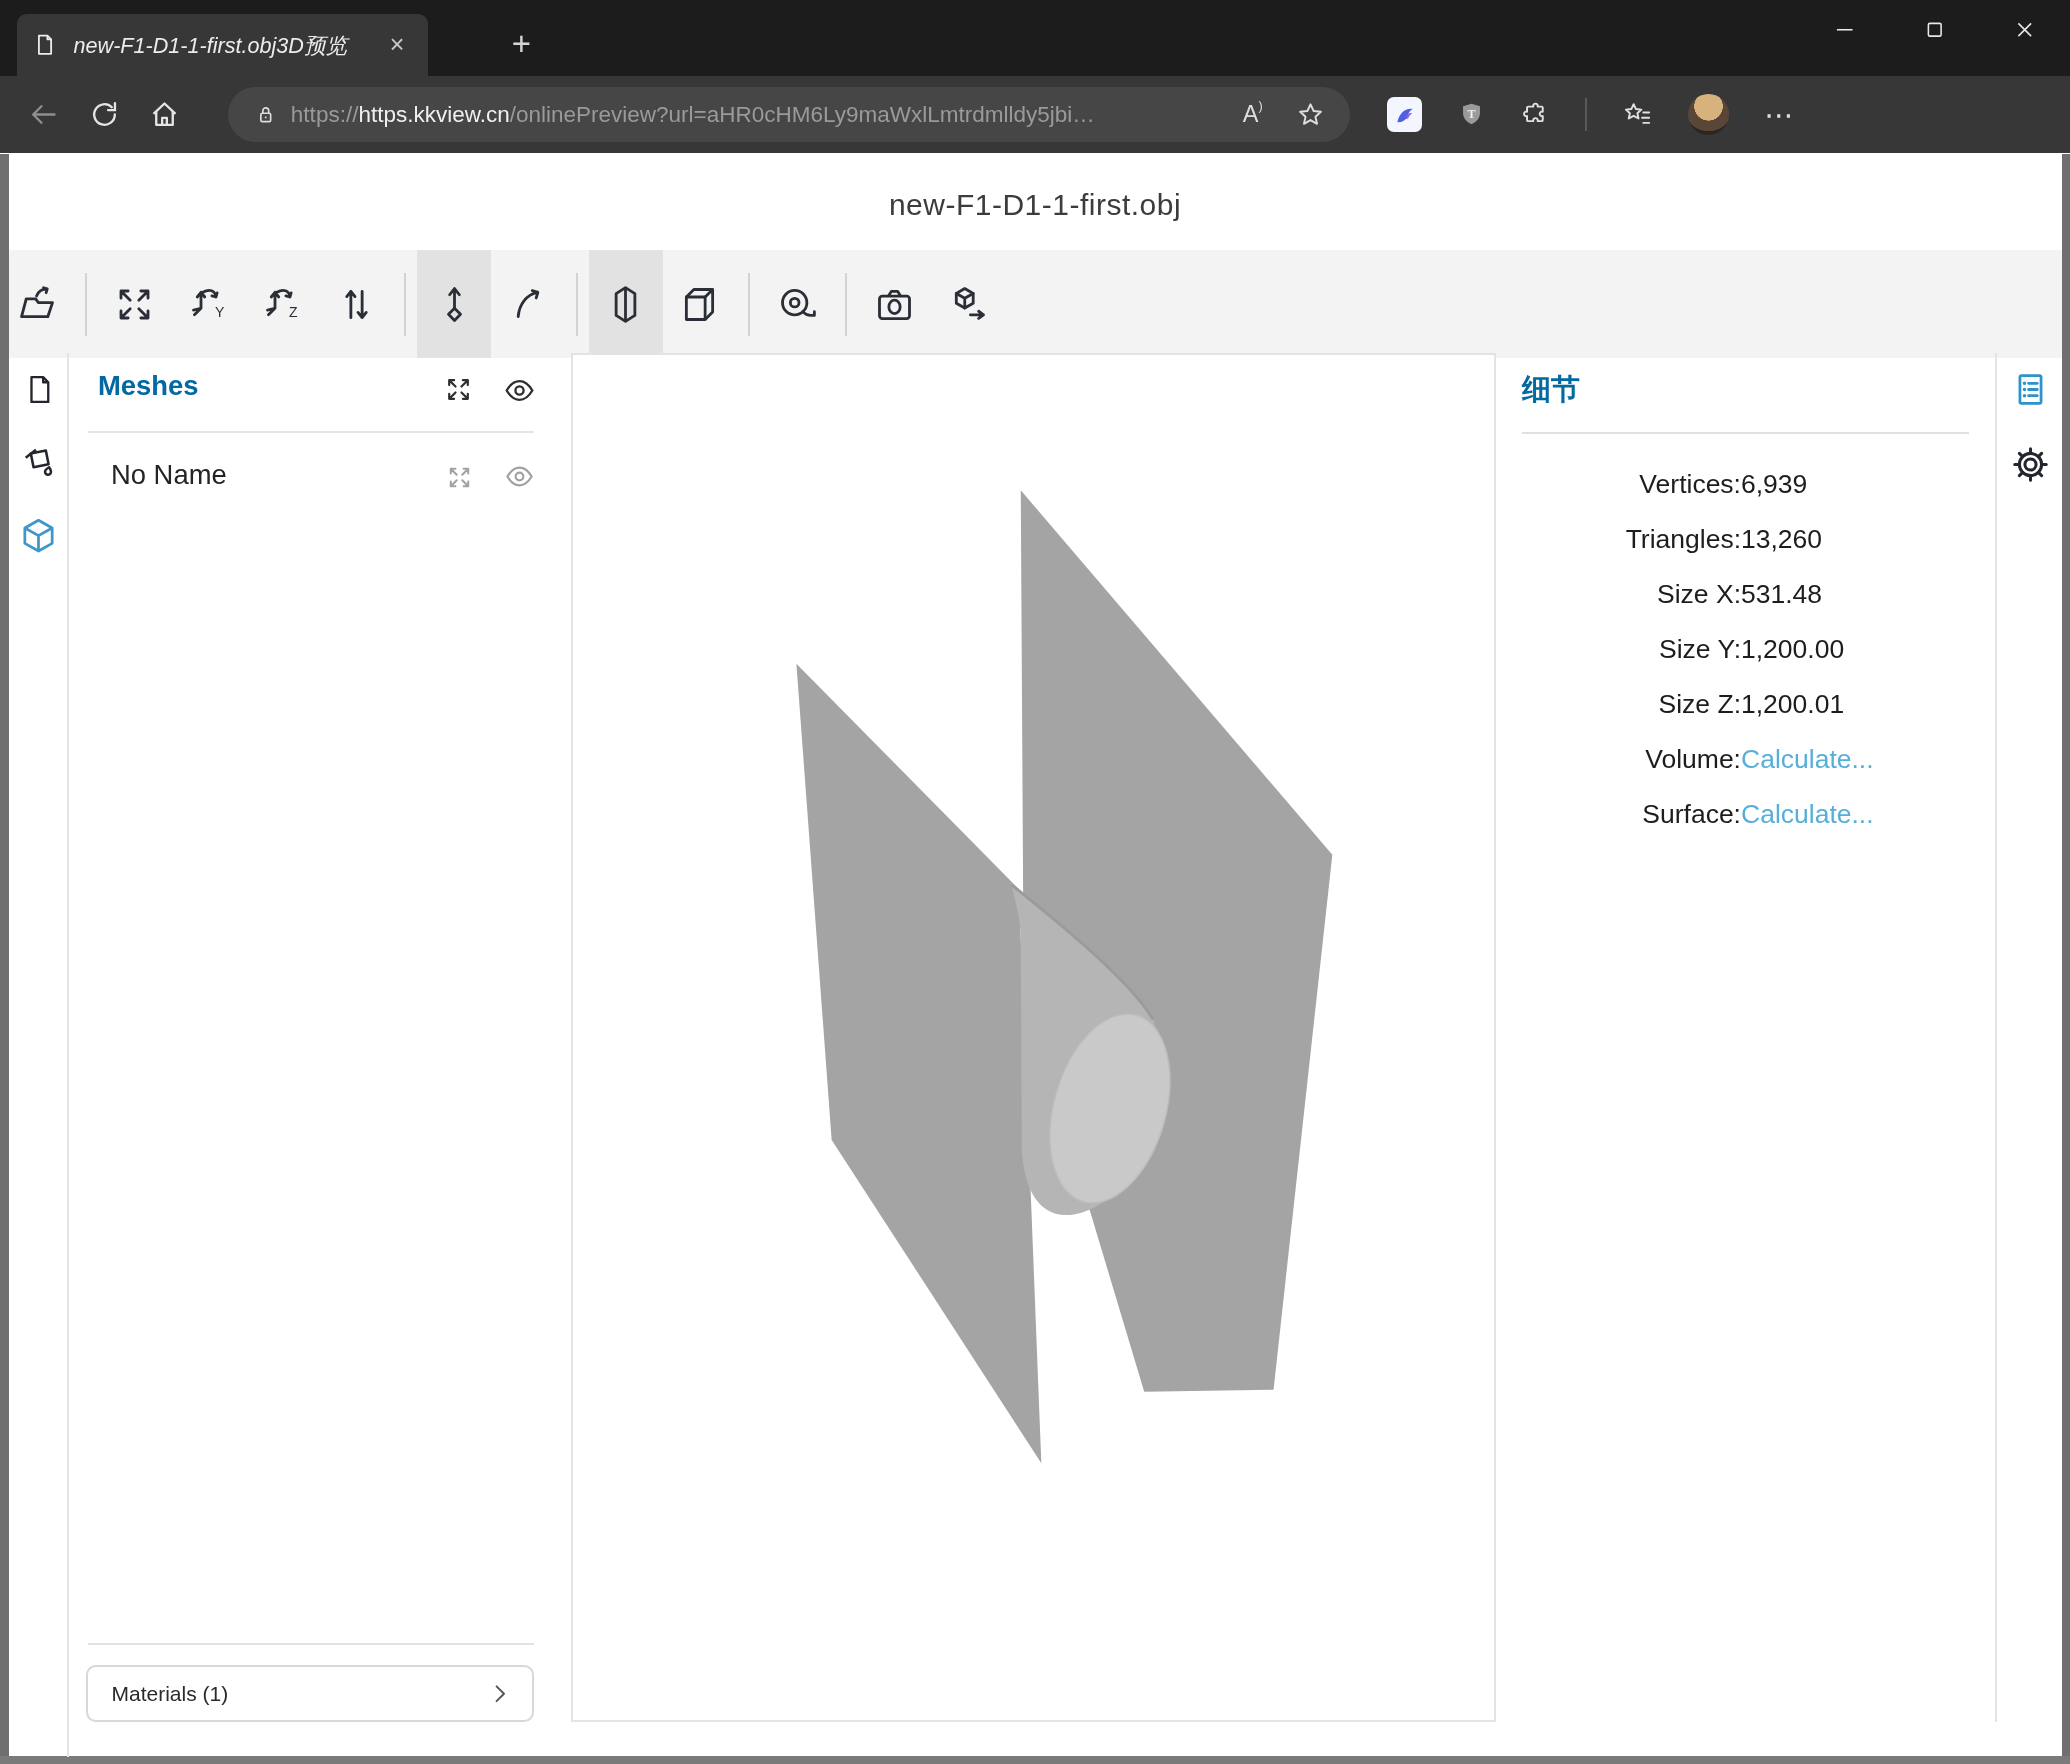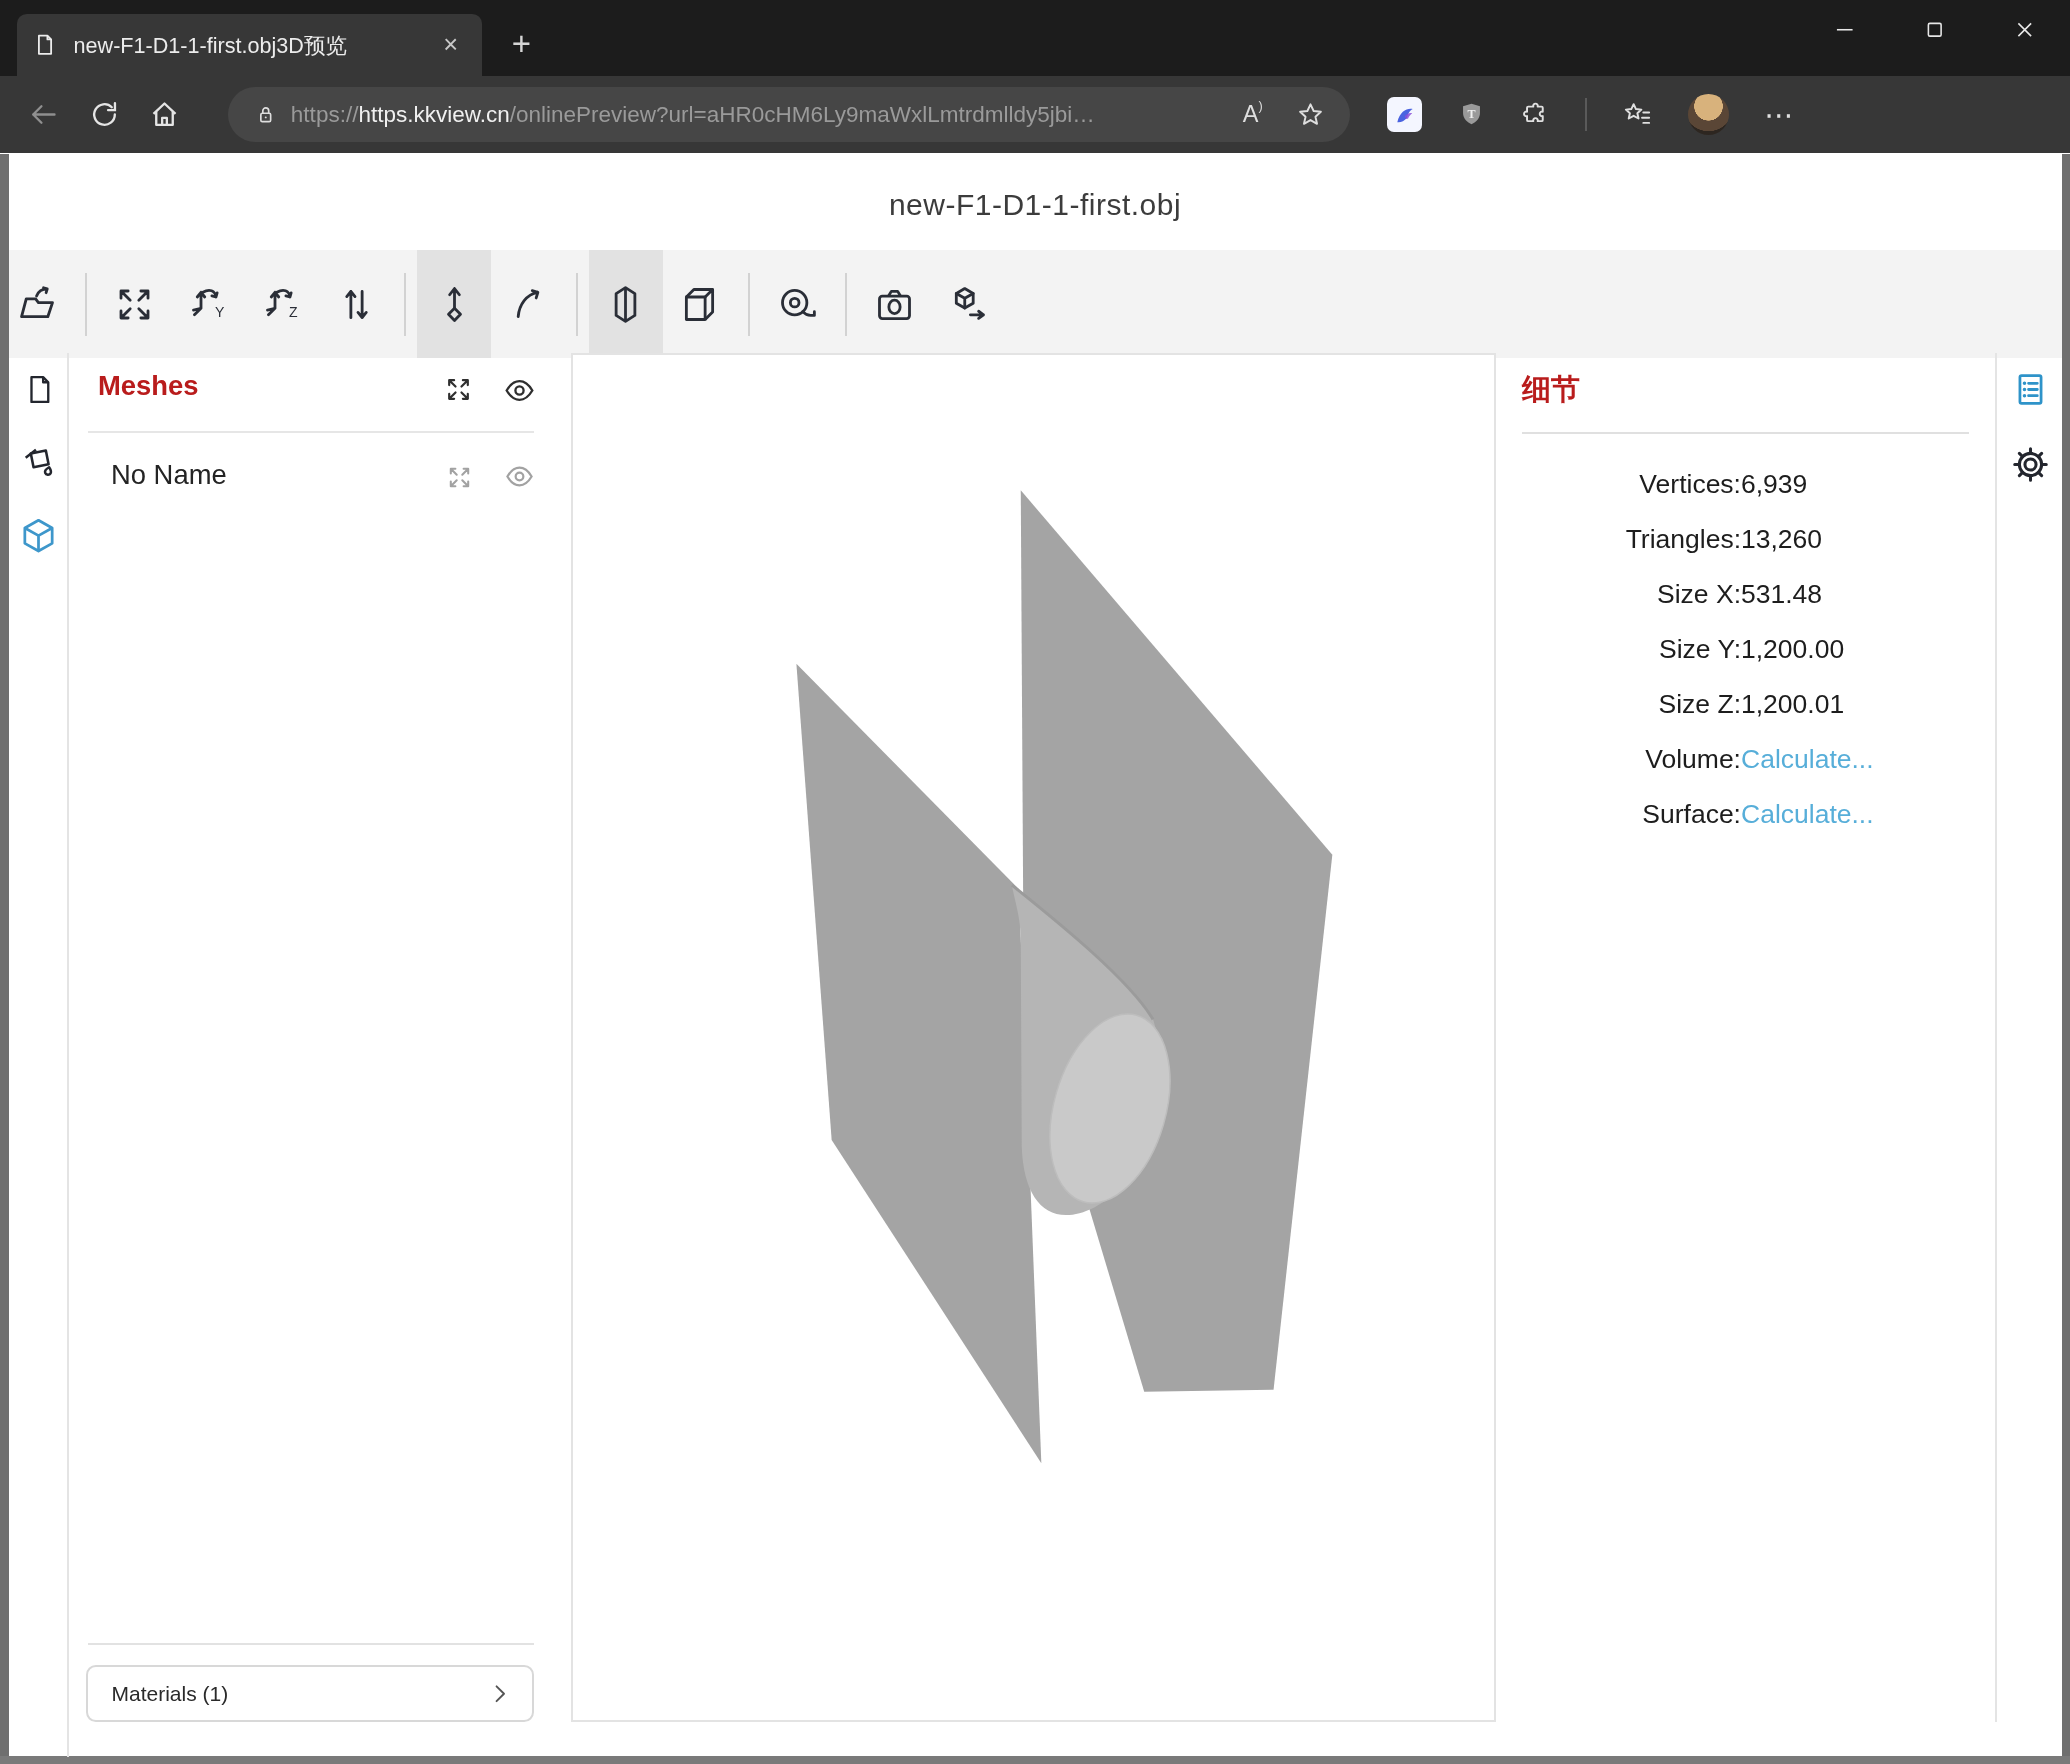--- a/index.html
+++ b/index.html
@@ -3,22 +3,22 @@
 <meta charset="utf-8">
 <style>
   html,body{margin:0;padding:0;background:#cfcfcf;}
   *{box-sizing:border-box;}
   .window{position:relative;width:2070px;height:1764px;background:#ffffff;overflow:hidden;
           font-family:"Liberation Sans", sans-serif;}
   svg{display:block;}
 
   
   .tabbar{position:absolute;left:0;top:0;width:2070px;height:76px;background:#1c1c1c;}
-  .tab{position:absolute;left:16.7px;top:13.7px;width:465px;height:63px;background:#373737;
-       border-radius:9.8px 9.8px 0 0;display:flex;align-items:center;padding:0 15.7px;}
+  .tab{position:absolute;left:16.7px;top:13.7px;width:411px;height:63px;background:#373737;
+       border-radius:9.8px 9.8px 0 0;display:flex;align-items:center;padding:0 15.7px;font-style:italic;}
   .tab-title{flex:1;margin-left:15.7px;font-size:21.6px;color:#ececec;white-space:nowrap;overflow:hidden;}
   .tab-close{font-size:25.5px;color:#c8c8c8;line-height:1;padding:2px 7.8px;cursor:default;}
   .newtab{position:absolute;left:502px;top:21.6px;font-size:33px;color:#d5d5d5;font-weight:300;padding:3.9px 9.8px;}
   .win-controls{position:absolute;right:0;top:0;height:59px;display:flex;}
   .win-btn{width:90px;height:59px;display:flex;align-items:center;justify-content:center;color:#e8e8e8;}
   .navbar{position:absolute;left:0;top:76px;width:2070px;height:77px;background:#373737;
           display:flex;align-items:center;}
   .nav-icon{margin-left:27.4px;flex:0 0 auto;}
   .pill{margin-left:47px;width:1122px;height:55px;border-radius:27.4px;background:#464646;
         display:flex;align-items:center;overflow:hidden;}
@@ -49,21 +49,21 @@
   .frame-left{position:absolute;left:0;top:154px;width:8.8px;height:1610px;background:#6f6f6f;}
   .frame-right{position:absolute;right:0;top:154px;width:7.8px;height:1610px;background:#6f6f6f;}
   .frame-bottom{position:absolute;left:0;top:1756px;width:2070px;height:7.8px;background:#7a7a7a;}
 
   .vline{position:absolute;background:#e4e4e4;width:2px;}
   .hline{position:absolute;background:#e6e6e6;height:2px;}
 
   .side-icon{position:absolute;color:#23262e;}
   .side-icon.blue{color:#3e97cb;}
 
-  .panel-header{position:absolute;font-size:27.4px;font-weight:700;color:#b91c1c;}
+  .panel-header{position:absolute;font-size:27.4px;font-weight:700;color:#0369a1;}
   .mesh-item-label{position:absolute;font-size:27.4px;font-weight:400;color:#242424;}
   .mesh-icon{position:absolute;color:#2f2f2f;}
   .mesh-icon.muted{color:#a2a2a2;}
 
   .materials-btn{position:absolute;left:86px;top:1665px;width:448px;height:57px;border:2px solid #d8d8d8;
                  border-radius:9.8px;display:flex;align-items:center;padding:0 19.6px 0 23.5px;background:#fff;}
   .materials-label{flex:1;font-size:21px;color:#2a2a2a;}
 
   .viewport{position:absolute;left:571px;top:353px;width:925px;height:1369px;border:2px solid #e3e3e3;background:#fff;}
 

